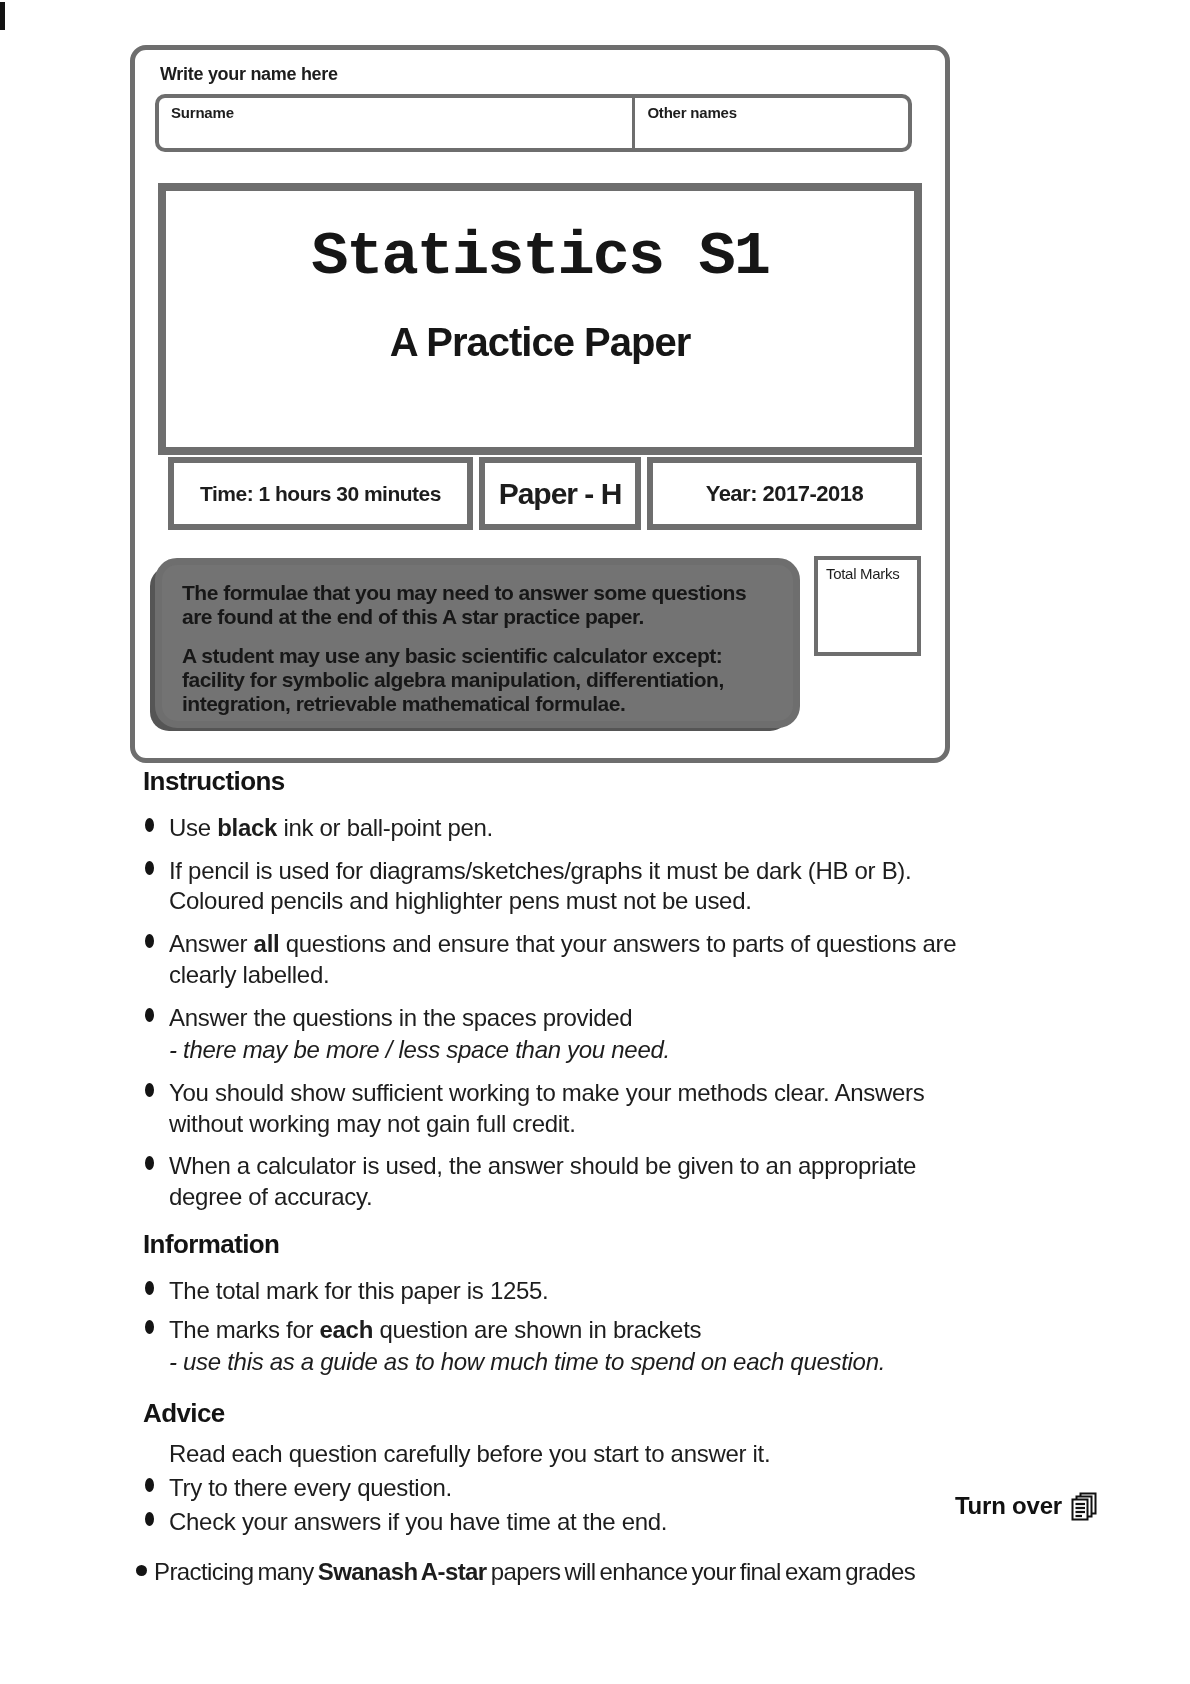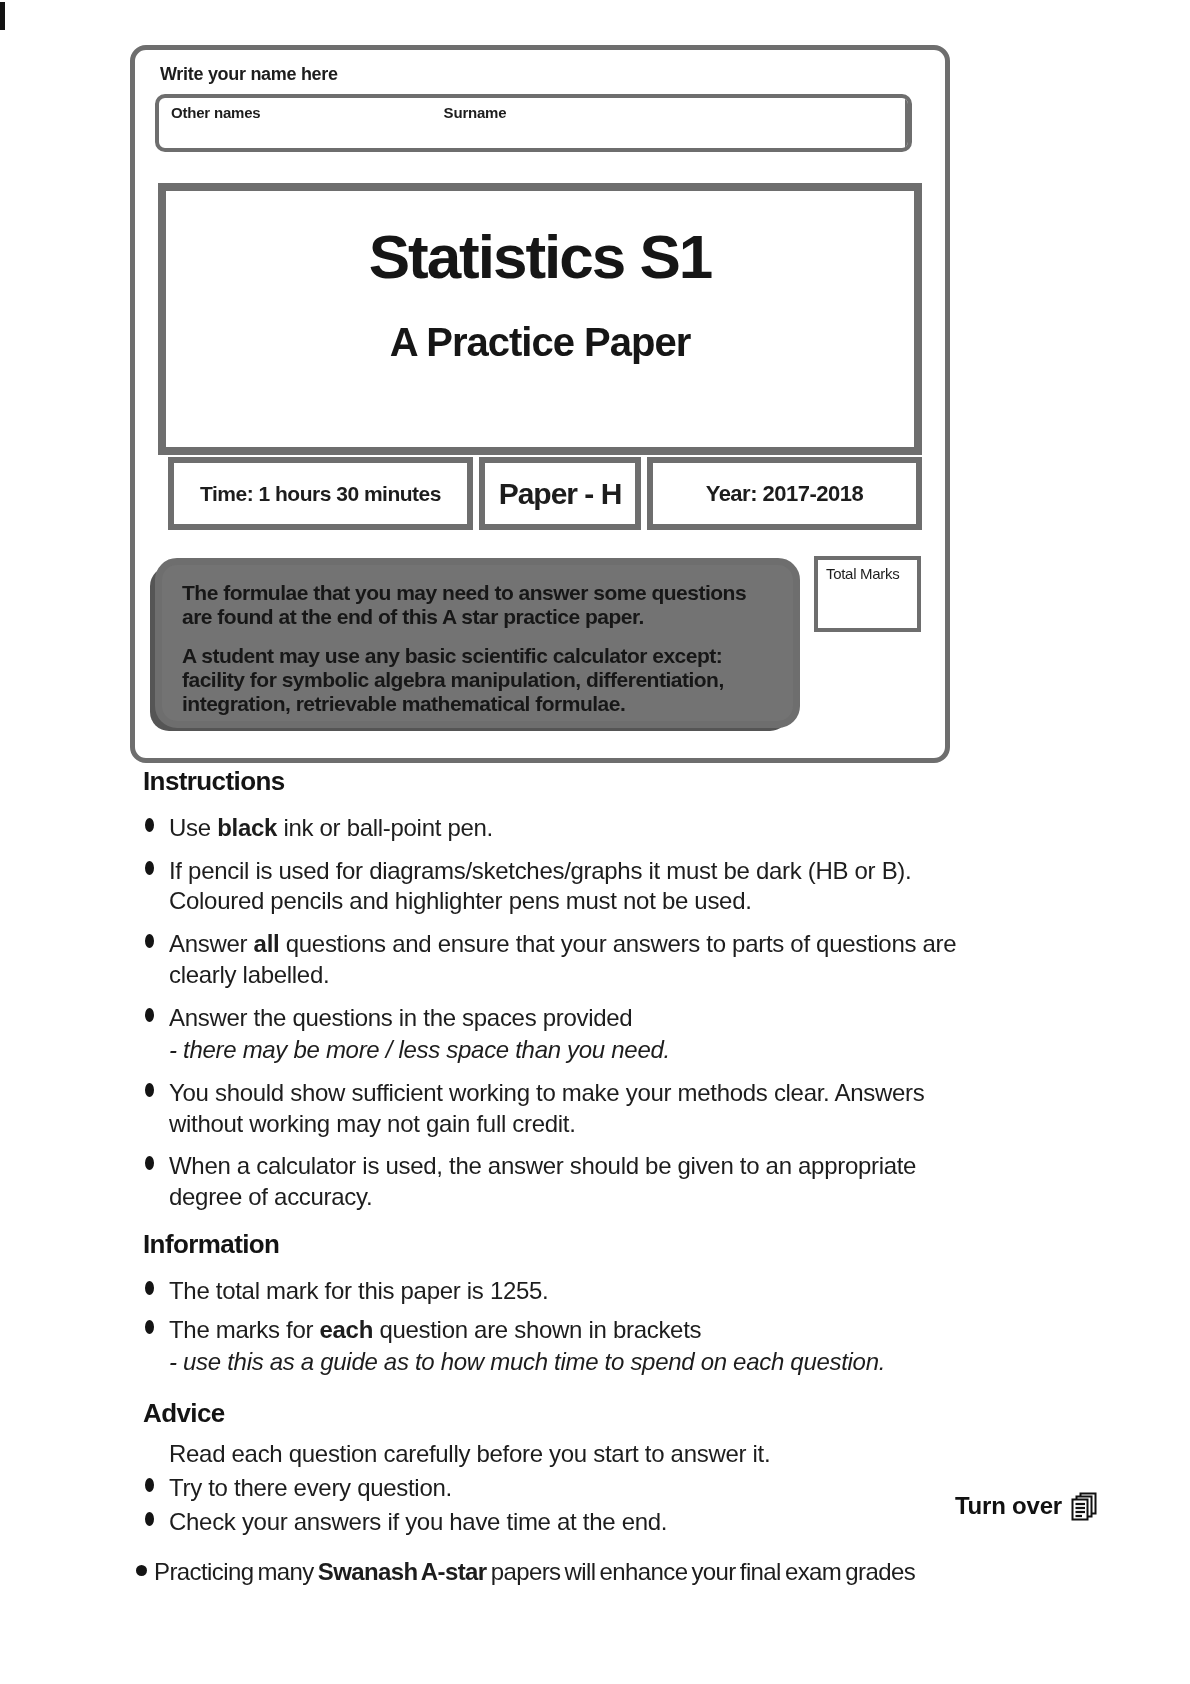--- a/index.html
+++ b/index.html
@@ -25,21 +25,21 @@
     border:4px solid #6e6e6e;border-radius:10px;box-sizing:border-box;display:flex;overflow:hidden;
   }
   .name-cell{padding:6px 12px;font-size:15px;font-weight:bold;letter-spacing:-0.2px;}
   .name-cell.left{flex:0 0 60%;border-right:3px solid #6e6e6e;}
   .name-cell.right{flex:1;}
 
   .title-box{
     position:absolute;left:23px;top:133px;width:764px;height:272px;
     border:8px solid #6e6e6e;box-sizing:border-box;text-align:center;background:#fff;
   }
-  .main-title{margin:30px 0 0;font-size:62px;font-weight:bold;letter-spacing:-2px;color:#161616;}
+  .main-title{margin:30px 0 0;font-size:62px;font-weight:bold;letter-spacing:-2px;color:#161616;font-family:Liberation Mono, monospace;}
   .sub-title{margin:28px 0 0;font-size:40px;font-weight:bold;letter-spacing:-1px;color:#161616;}
 
   .time-row{
     position:absolute;left:33px;top:407px;width:754px;height:73px;
     display:flex;gap:6px;box-sizing:border-box;
   }
   .time-cell{
     border:6px solid #6e6e6e;box-sizing:border-box;display:flex;
     align-items:center;justify-content:center;font-weight:bold;background:#fff;
   }
@@ -50,21 +50,21 @@
   .formulae-box{
     position:absolute;left:20px;top:508px;width:645px;height:170px;
     border:7px solid #6e6e6e;border-radius:22px;box-sizing:border-box;
     box-shadow:-8px 6px 0 -3px #555555;
     padding:16px 20px;background:#737373;
   }
   .formulae-box p{margin:0 0 14px;font-size:21px;font-weight:bold;line-height:1.16;letter-spacing:-0.5px;color:#171717;}
   .formulae-box p:last-child{margin-bottom:0;}
 
   .total-marks-box{
-    position:absolute;left:679px;top:506px;width:107px;height:76px;
+    position:absolute;left:679px;top:506px;width:107px;height:100px;
     border:4px solid #6e6e6e;box-sizing:border-box;padding:5px 8px;
     font-size:15px;letter-spacing:-0.3px;background:#fff;
   }
 
   
   .sections{position:absolute;left:143px;top:766px;width:890px;}
   .section-heading{font-size:26px;font-weight:bold;margin:0 0 16px;letter-spacing:-0.6px;color:#141414;}
   .section{margin-bottom:6px;}
   #information-section .section-heading{margin-top:16px;}
   #advice-section .section-heading{margin-top:20px;margin-bottom:10px;}
@@ -90,25 +90,25 @@
 </head>
 <body>
 
 <div class="corner-mark"></div>
 
 <div class="outer-box">
 
   <div class="write-name">Write your name here</div>
 
   <div class="name-box">
+    <div class="name-cell left">
+      <span>Surname</span>
+    </div>
     <div class="name-cell right">
       <span>Other names</span>
-    </div>
-    <div class="name-cell left">
-      <span>Surname</span>
     </div>
   </div>
 
   <div class="title-box">
     <div class="main-title">Statistics S1</div>
     <div class="sub-title">A Practice Paper</div>
   </div>
 
   <div class="time-row">
     <div class="time-cell time">Time: 1 hours 30 minutes</div>

